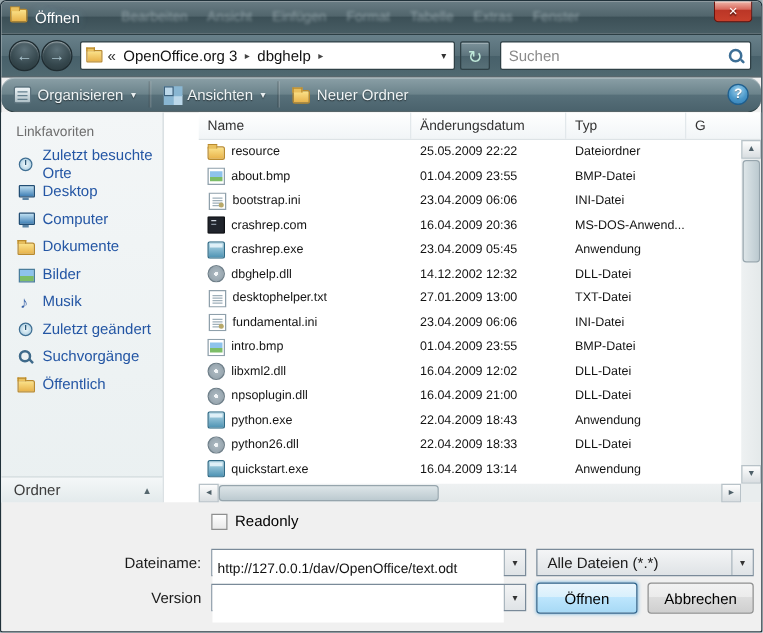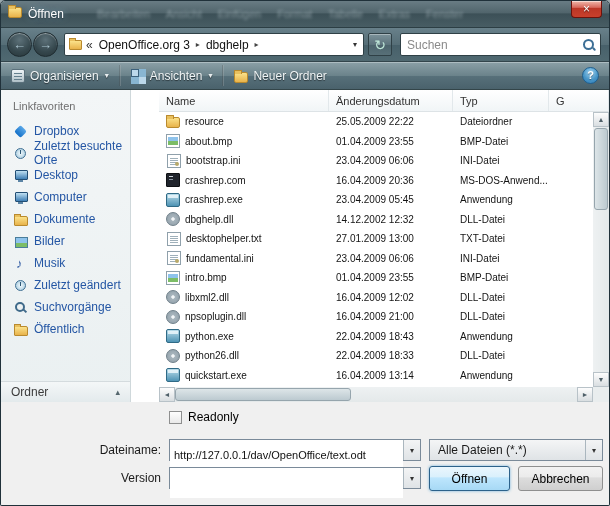--- a/index.html
+++ b/index.html
@@ -54,21 +54,21 @@
     color:#333;background:transparent;min-width:0;}
   .searchbox input::placeholder{color:#8a8a8a;}
   .mag{width:14px;height:14px;position:relative;flex:0 0 14px;}
   .mag::before{content:'';position:absolute;left:1px;top:1px;width:7px;height:7px;border:2px solid #3d6f96;border-radius:50%;}
   .mag::after{content:'';position:absolute;left:10px;top:10px;width:4px;height:2px;background:#3d6f96;
     transform:rotate(45deg);border-radius:1px;}
 
   
   .toolbar{position:absolute;top:61px;left:0;right:0;height:28px;display:flex;align-items:stretch;
     background:linear-gradient(180deg,#8ba0a7 0%,#6b838b 50%,#57707a 51%,#4a626c 100%);
-    border-bottom:1px solid #334549;box-shadow:inset 0 1px 0 rgba(255,255,255,.3);}
+    border-bottom:1px solid #334549;box-shadow:inset 0 1px 0 rgba(255,255,255,.3);border-radius:11px;}
   .tb-btn{display:flex;align-items:center;gap:5px;padding:0 10px;color:#f0f5f6;font-size:12px;
     text-shadow:0 1px 1px rgba(0,0,0,.55);}
   .tb-caret{font-size:8px;color:#e8eef0;margin-left:1px;}
   .tb-sep{width:2px;margin:3px 0;background:linear-gradient(90deg,rgba(0,0,0,.25),rgba(255,255,255,.25));}
   .tbi{width:14px;height:14px;position:relative;flex:0 0 14px;}
   .organize-icon{background:linear-gradient(#eef5f8,#aebfc6);border:1px solid #5b717c;border-radius:2px;}
   .organize-icon::before{content:'';position:absolute;left:2px;top:3px;right:2px;height:1px;background:#64808e;
     box-shadow:0 3px 0 #64808e,0 6px 0 #64808e;}
   .views-icon{background:transparent;}
   .views-icon::before{content:'';position:absolute;left:0;top:0;width:6px;height:6px;background:#bcd8ea;
@@ -240,24 +240,20 @@
     <div class="help-btn">
       <span>?</span>
     </div>
   </div>
 
   <div class="main">
     <div class="sidebar">
       <div class="side-header">Linkfavoriten</div>
       <div class="side-list">
           <div class="side-item">
-            <span class="si dropbox-icon"></span>
-            <span>Dropbox</span>
-          </div>
-          <div class="side-item">
             <span class="si recent-places-icon"></span>
             <span>Zuletzt besuchte Orte</span>
           </div>
           <div class="side-item">
             <span class="si desktop-icon"></span>
             <span>Desktop</span>
           </div>
           <div class="side-item">
             <span class="si computer-icon"></span>
             <span>Computer</span>

